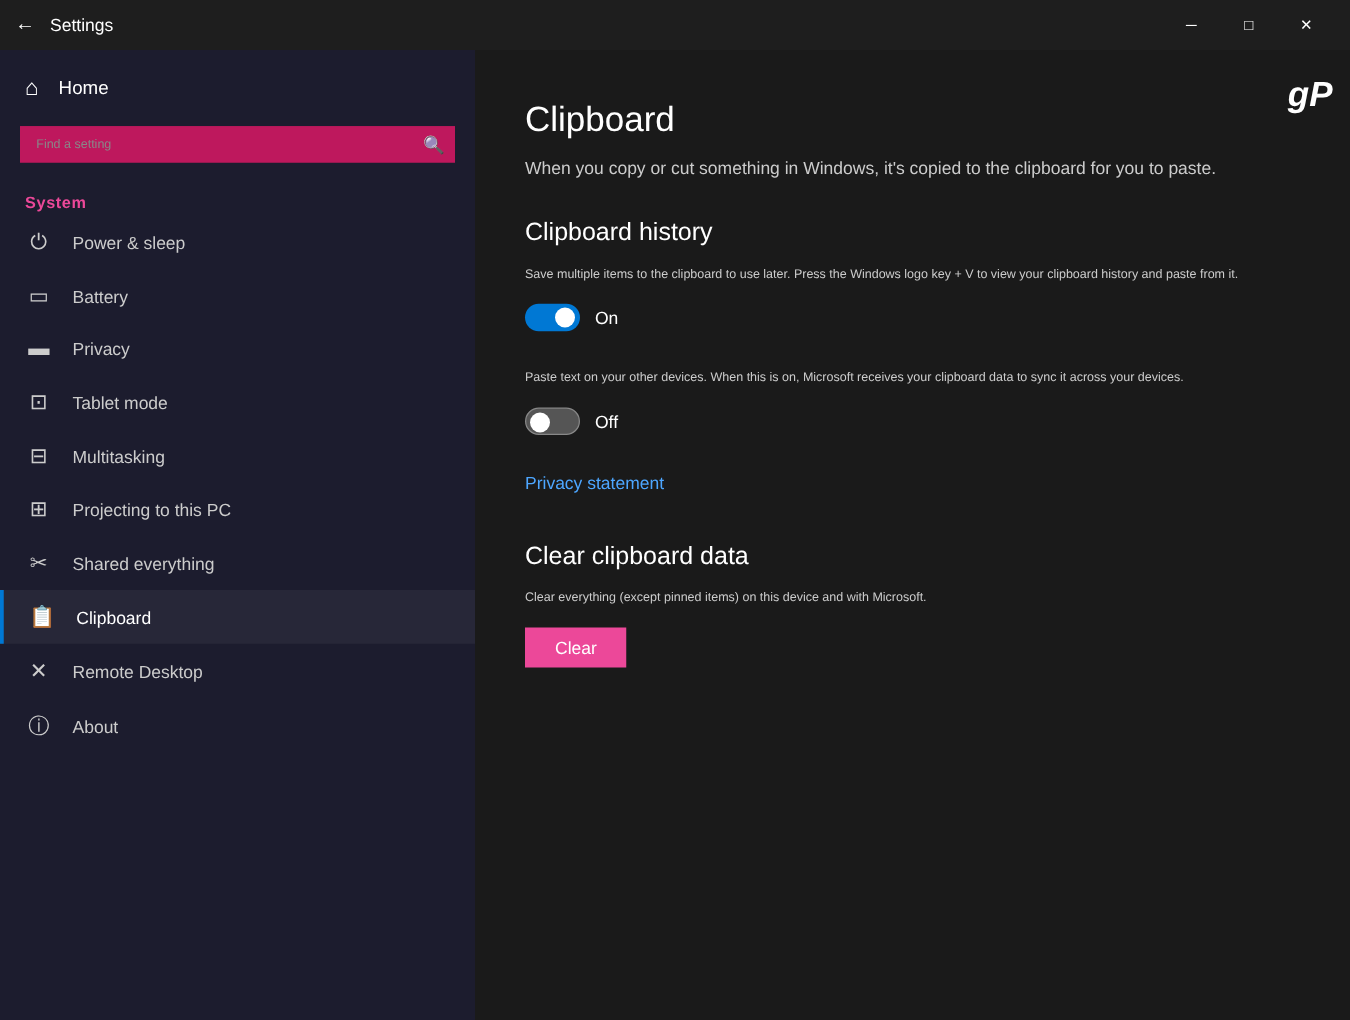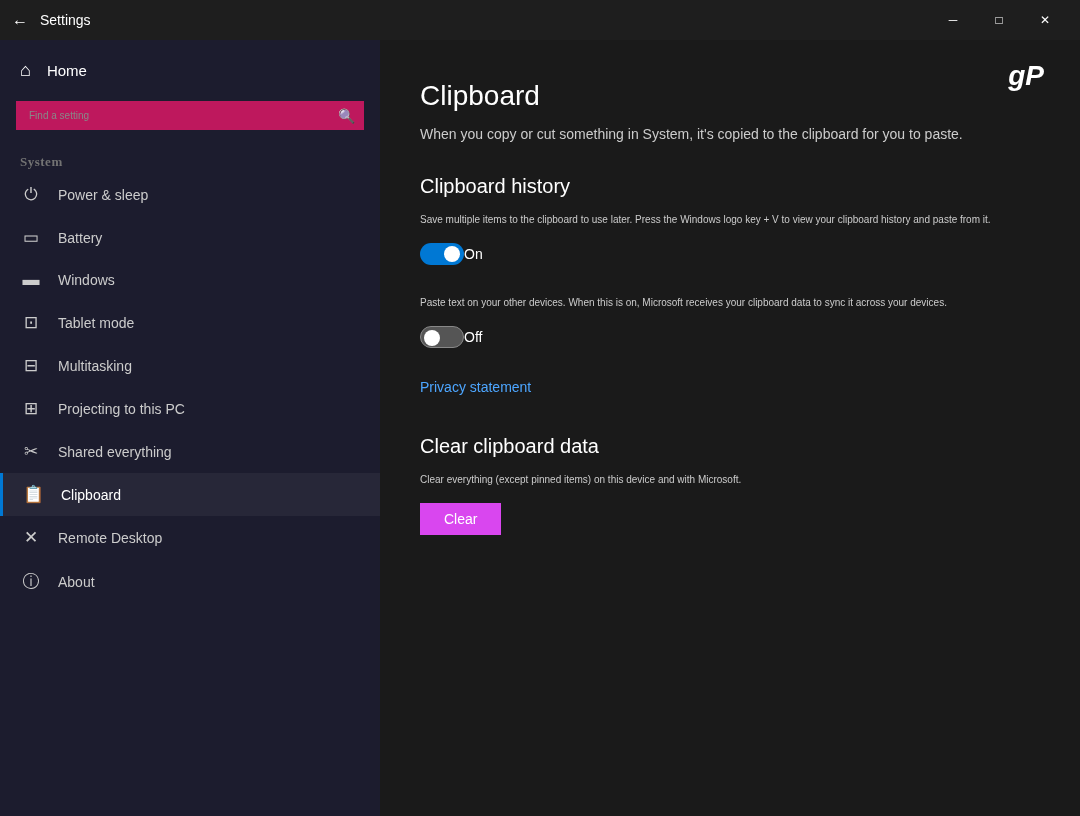--- a/index.html
+++ b/index.html
@@ -101,23 +101,22 @@
       transform: translateY(-50%);
       color: #aaaaaa;
       font-size: 14px;
       cursor: pointer;
     }
 
     .sidebar-section-title {
       padding: 8px 20px 4px 20px;
       font-size: 13px;
       font-weight: 700;
-      color: #737373;
+      color: #ec4899;
       letter-spacing: 0.5px;
-      font-family: Liberation Serif, serif;
     }
 
     .sidebar-item {
       display: flex;
       align-items: center;
       padding: 11px 20px;
       cursor: pointer;
       color: #cccccc;
       font-size: 14px;
       position: relative;
@@ -140,21 +139,21 @@
       flex: 1;
       background: #1a1a1a;
       overflow-y: auto;
       padding: 40px 50px 40px 40px;
       position: relative;
     }
 
     .gp-logo {
       position: absolute;
       top: 20px;
-      right: 36px;
+      right: 14px;
       font-size: 28px;
       font-weight: 700;
       color: #ffffff;
       font-style: italic;
     }
 
     .content-title {
       font-size: 28px;
       font-weight: 300;
       color: #ffffff;
@@ -180,20 +179,21 @@
       font-size: 10px;
       color: #cccccc;
       line-height: 1.5;
       margin-bottom: 16px;
       max-width: 600px;
     }
 
     .toggle-row {
       display: flex;
       align-items: center;
+      gap: 12px;
       margin-bottom: 30px;
     }
 
     
     .toggle {
       position: relative;
       width: 44px;
       height: 22px;
       cursor: pointer;
       flex-shrink: 0;
@@ -228,21 +228,21 @@
       color: #4da6ff;
       font-size: 14px;
       cursor: pointer;
       text-decoration: none;
       display: inline-block;
       margin-bottom: 30px;
       text-align: right;
     }
 
     .clear-btn {
-      background: #d946ef;
+      background: #ec4899;
       color: #ffffff;
       border: none;
       padding: 8px 24px;
       font-size: 14px;
       cursor: pointer;
       min-width: 80px;
     }
 
     .section-block {
       margin-bottom: 10px;
@@ -282,21 +282,21 @@
       <span>Power &amp; sleep</span>
     </div>
 
     <div class="sidebar-item">
       <span class="sidebar-item-icon">▭</span>
       <span>Battery</span>
     </div>
 
     <div class="sidebar-item">
       <span class="sidebar-item-icon">▬</span>
-      <span>Windows</span>
+      <span>Privacy</span>
     </div>
 
     <div class="sidebar-item">
       <span class="sidebar-item-icon">⊡</span>
       <span>Tablet mode</span>
     </div>
 
     <div class="sidebar-item">
       <span class="sidebar-item-icon">⊟</span>
       <span>Multitasking</span>
@@ -327,21 +327,21 @@
       <span>About</span>
     </div>
 
   </div>
 
   <div class="content">
 
     <div class="gp-logo">gP</div>
 
     <h1 class="content-title">Clipboard</h1>
-    <p class="content-description">When you copy or cut something in System, it's copied to the clipboard for you to paste.</p>
+    <p class="content-description">When you copy or cut something in Windows, it's copied to the clipboard for you to paste.</p>
 
     <div class="section-block">
       <h2 class="section-heading">Clipboard history</h2>
       <p class="section-description">Save multiple items to the clipboard to use later. Press the Windows logo key + V to view your clipboard history and paste from it.</p>
       <div class="toggle-row">
         <label class="toggle">
           <input type="checkbox" checked="" style="">
           <div class="toggle-track on">
             <div class="toggle-thumb on"></div>
           </div>

